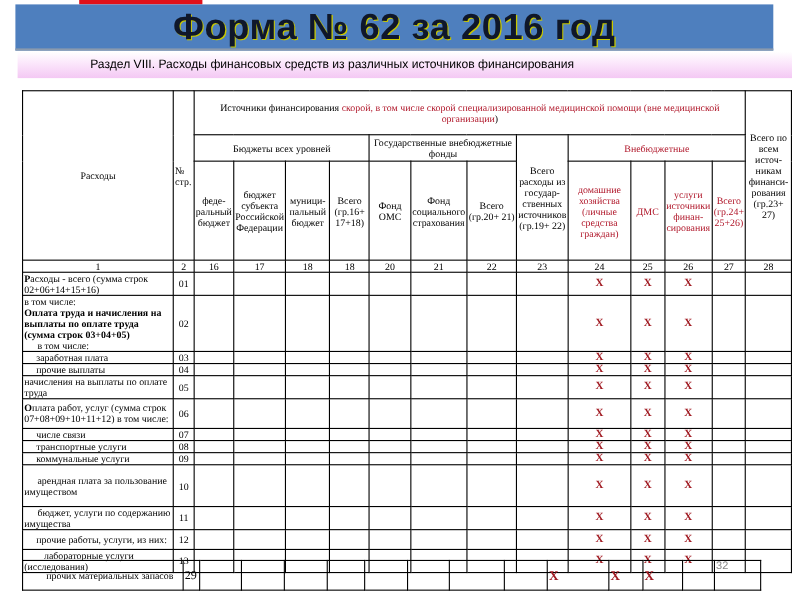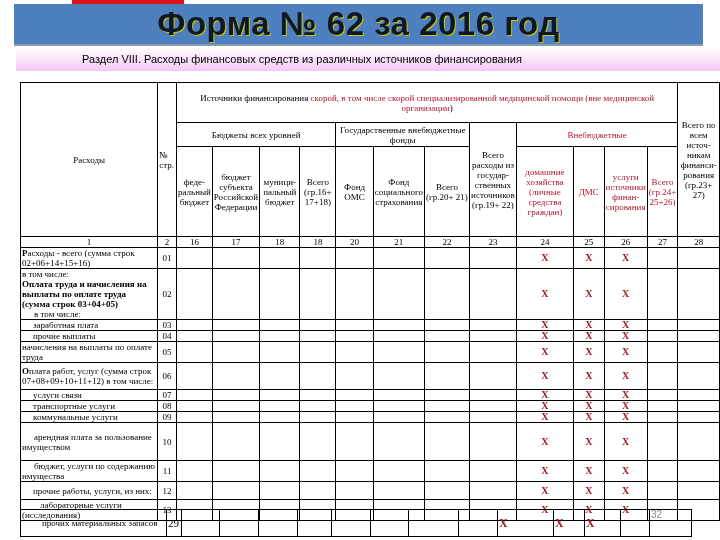--- a/index.html
+++ b/index.html
@@ -239,21 +239,21 @@
         <td></td>
         <td></td>
     <td class="x">X</td>
         <td class="x">X</td>
         <td class="x">X</td>
     <td></td>
         <td></td>
   </tr>
 
   <tr style="height:10px">
-    <td class="lbl ind">услуги связи</td>
+    <td class="lbl ind">числе связи</td>
     <td>07</td>
     <td></td>
         <td></td>
         <td></td>
         <td></td>
         <td></td>
         <td></td>
         <td></td>
         <td></td>
     <td class="x">X</td>

